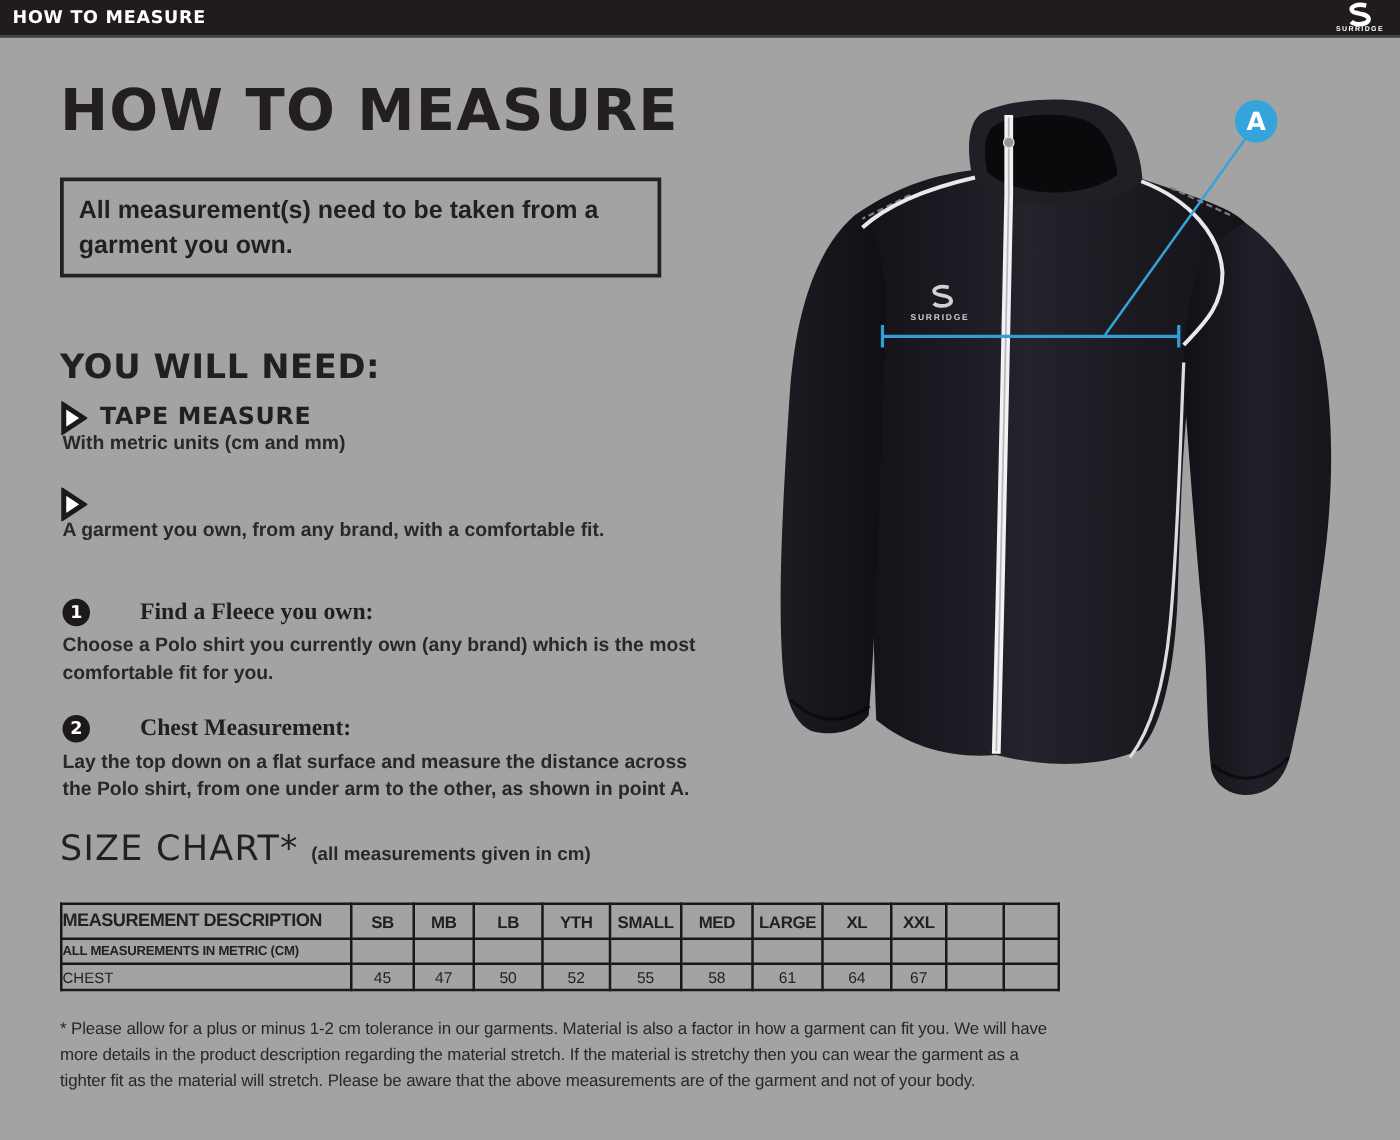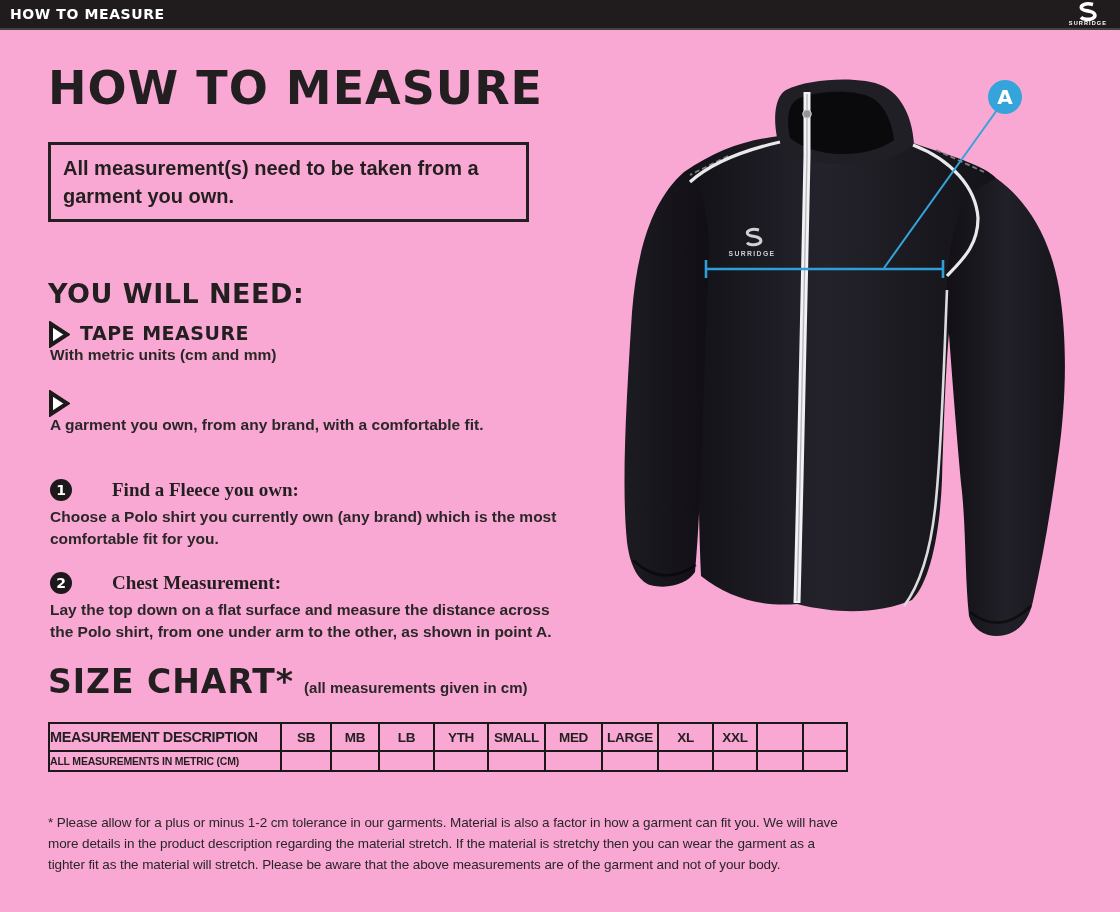--- a/index.html
+++ b/index.html
@@ -1,16 +1,16 @@
 <!DOCTYPE html>
 <html><head>
 <meta charset="utf-8">
 <style>
   html,body{margin:0;padding:0;background:#fff;}
-  #page{position:relative;width:1120px;height:912px;background:#f9a8d4;overflow:hidden;
+  #page{position:relative;width:1120px;height:912px;background:#a3a3a3;overflow:hidden;
         font-family:"Liberation Sans",sans-serif;color:#231f20;}
   .abs{position:absolute;}
   .nowrap{white-space:nowrap;}
 
   
   .topbar{position:absolute;top:0;left:0;width:1120px;height:28px;background:#201c1d;
           border-bottom:2px solid #454142;}
   .topbar-title{position:absolute;left:10px;top:0;height:28px;line-height:28px;color:#fff;
           font-family:"DejaVu Sans",sans-serif;font-weight:700;font-size:14px;letter-spacing:.6px;}
   .topbar-logo{position:absolute;right:6px;top:1px;}
@@ -26,21 +26,21 @@
   .item-icon{width:22px;height:27px;}
   .item-label{font-family:"DejaVu Sans",sans-serif;font-weight:700;font-size:19px;letter-spacing:.5px;}
   .item-desc{font-weight:700;font-size:15.5px;color:#2b2728;}
 
   .step-circle{width:22px;height:22px;border-radius:50%;background:#1d191a;color:#fff;
       text-align:center;line-height:22px;font-family:"DejaVu Sans",sans-serif;font-weight:700;font-size:14px;}
   .step-title{font-family:Liberation Serif, serif;font-weight:700;font-size:19px;margin-left:32px;}
   .step-body{font-weight:700;font-size:15.5px;line-height:22px;color:#2b2728;}
 
   .sizechart-head{left:48px;top:662px;display:flex;align-items:baseline;gap:10px;}
-  .sc-title{font-family:"DejaVu Sans",sans-serif;font-weight:700;font-size:33px;letter-spacing:1px;}
+  .sc-title{font-family:"DejaVu Sans",sans-serif;font-weight:400;font-size:28px;letter-spacing:1px;}
   .sc-sub{font-weight:700;font-size:15px;color:#2b2728;}
 
   
   table.size{position:absolute;left:48px;top:722px;border-collapse:collapse;table-layout:fixed;
       width:798px;}
   table.size td,table.size th{border:2px solid #1c1819;padding:0;overflow:hidden;}
   th.desc{font-size:14.5px;font-weight:700;text-align:left;padding-left:4px;letter-spacing:-.4px;height:26px;}
   th.size-h{font-size:13.5px;font-weight:700;text-align:center;letter-spacing:-.3px;}
   td.metric{font-size:10.5px;font-weight:700;text-align:left;padding-left:4px;height:18px;letter-spacing:-.2px;}
   td.rowlabel{font-size:12px;text-align:left;padding-left:4px;height:19px;}
@@ -137,20 +137,34 @@
       <td class="metric"></td>
       <td class="metric"></td>
       <td class="metric"></td>
       <td class="metric"></td>
       <td class="metric"></td>
       <td class="metric"></td>
       <td class="metric"></td>
       <td class="metric"></td>
       <td class="metric"></td>
     </tr>
+    <tr>
+      <td class="rowlabel">CHEST</td>
+      <td class="val">45</td>
+      <td class="val">47</td>
+      <td class="val">50</td>
+      <td class="val">52</td>
+      <td class="val">55</td>
+      <td class="val">58</td>
+      <td class="val">61</td>
+      <td class="val">64</td>
+      <td class="val">67</td>
+      <td class="val"></td>
+      <td class="val"></td>
+    </tr>
   </tbody>
     </table>
 
   <div class="abs footnote">
     <div class="nowrap">* Please allow for a plus or minus 1-2 cm tolerance in our garments. Material is also a factor in how a garment can fit you. We will have</div>
     <div class="nowrap">more details in the product description regarding the material stretch.  If the material is stretchy then you can wear the garment as a</div>
     <div class="nowrap">tighter fit as the material will stretch.  Please be aware that the above measurements are of the garment and not of your body.</div>
   </div>
 
   <svg class="abs" style="left:600px;top:60px" width="520" height="600" viewBox="0 0 520 600">

